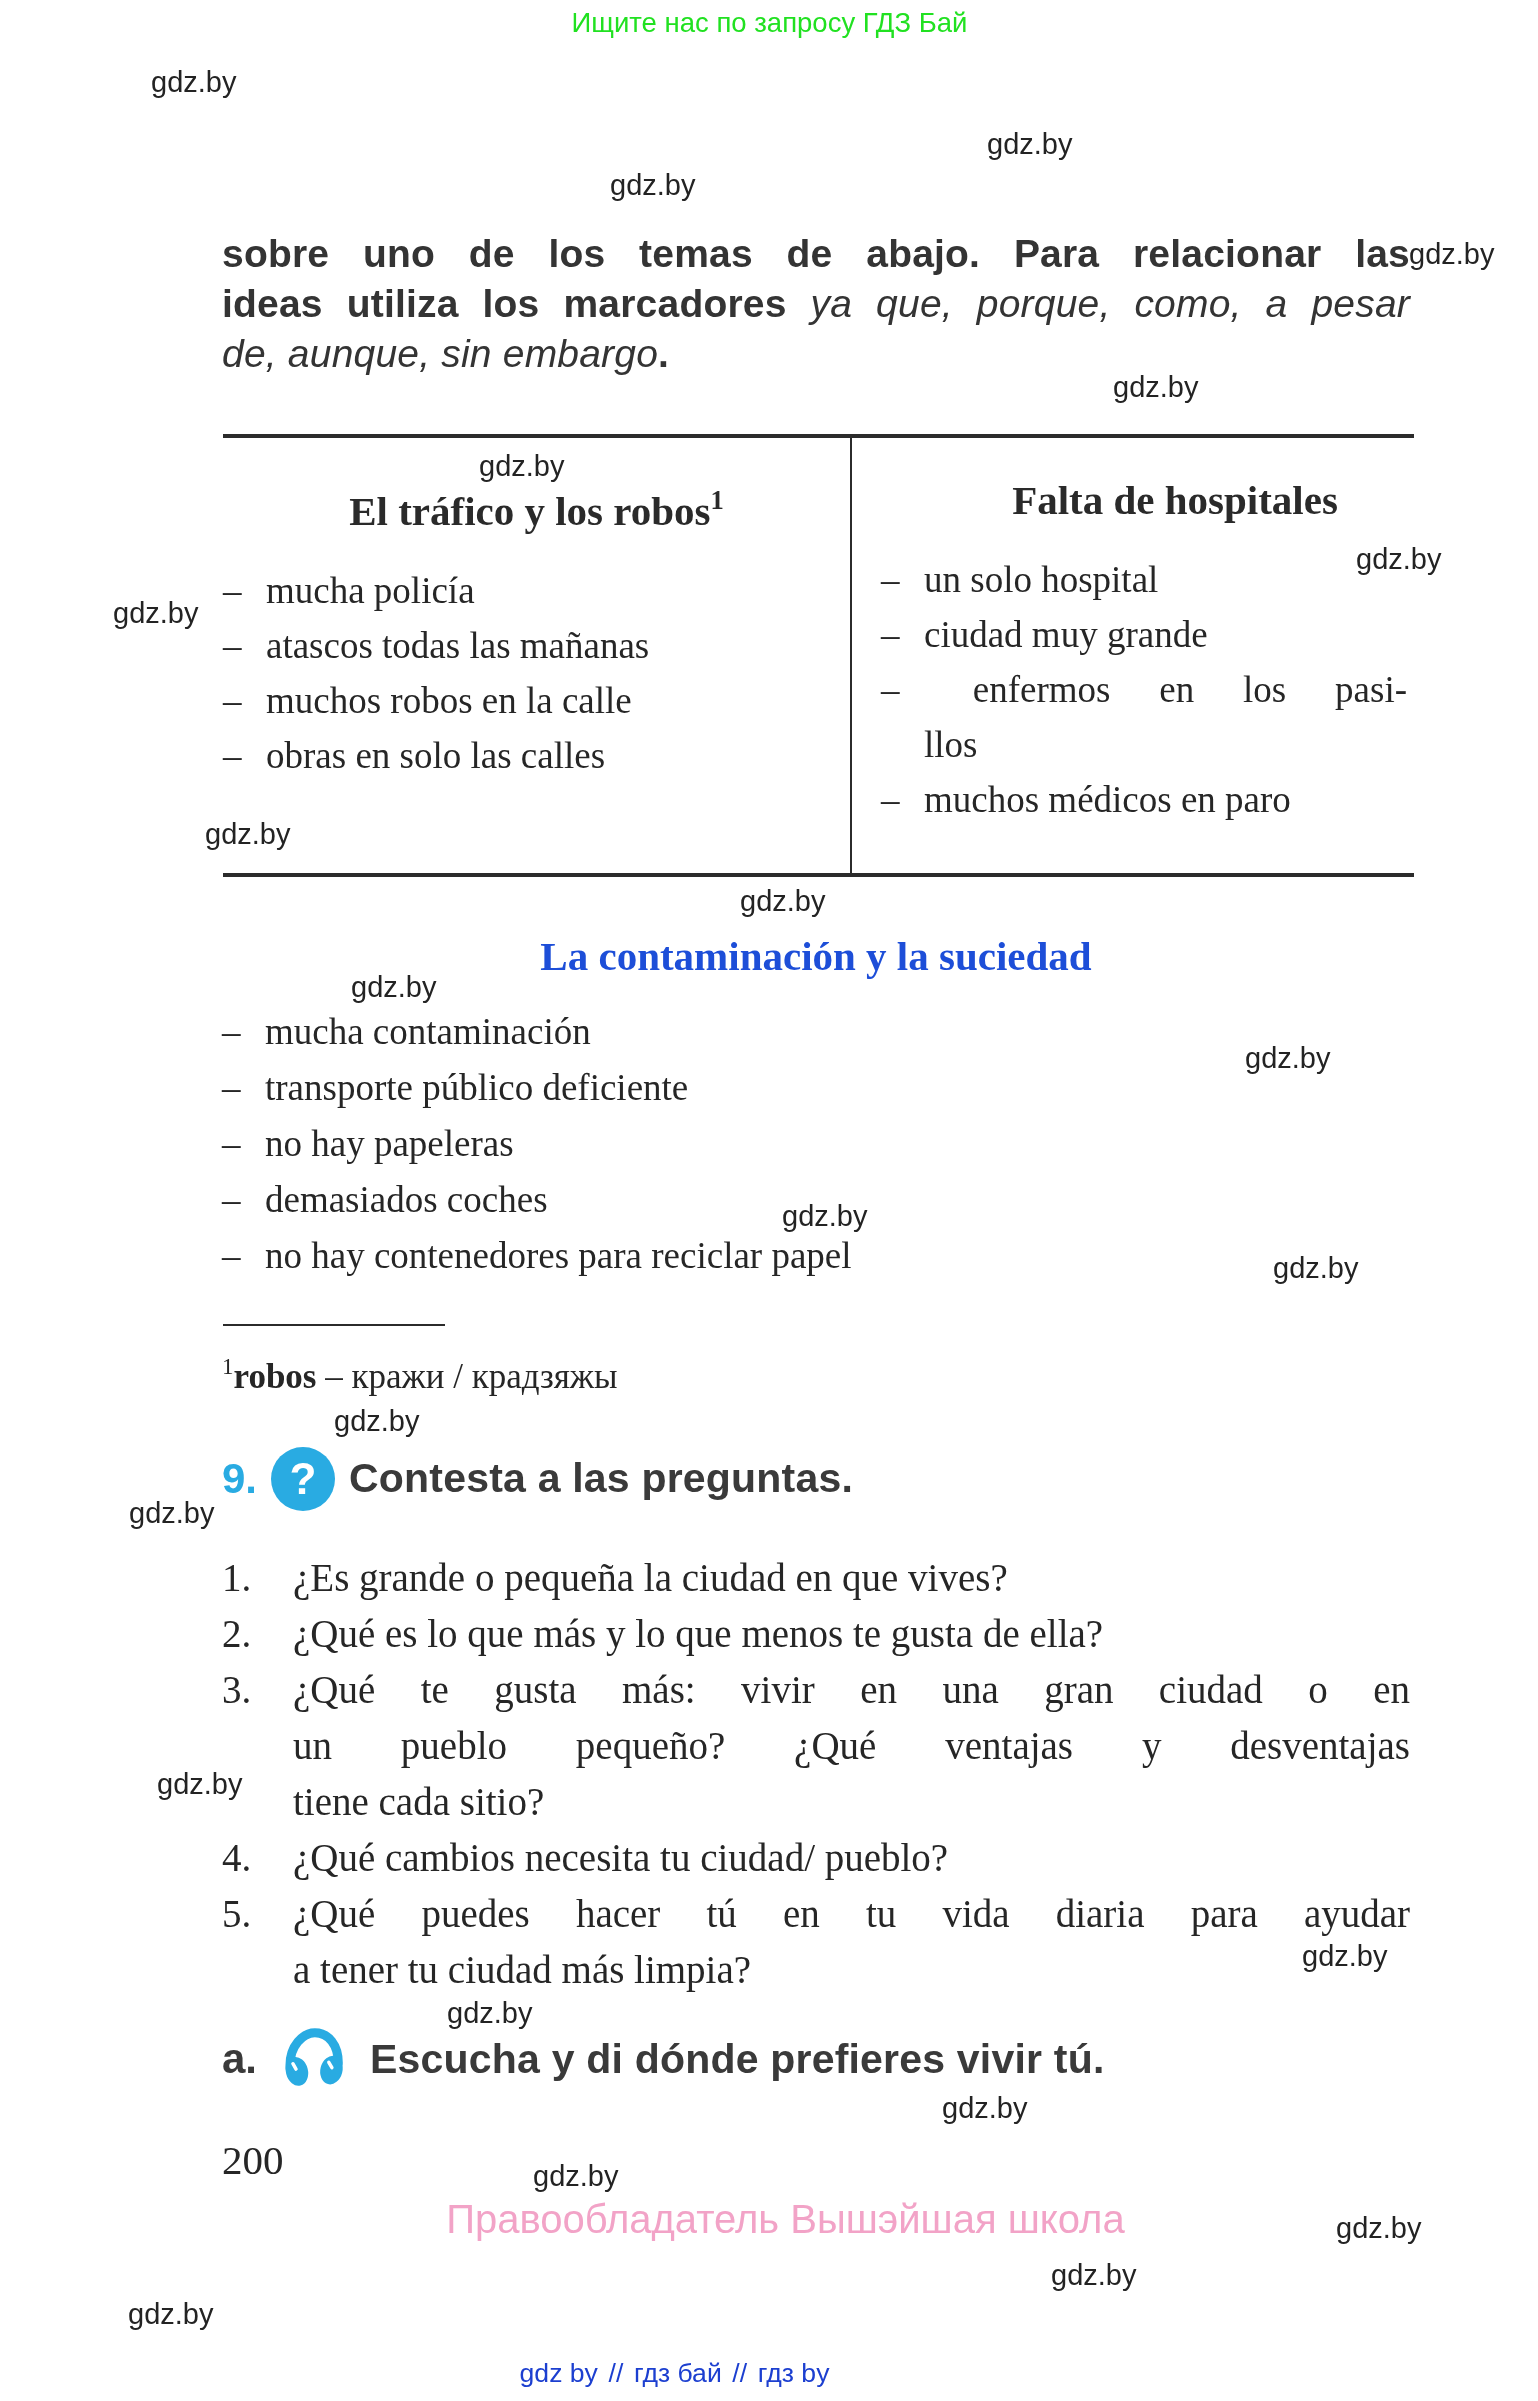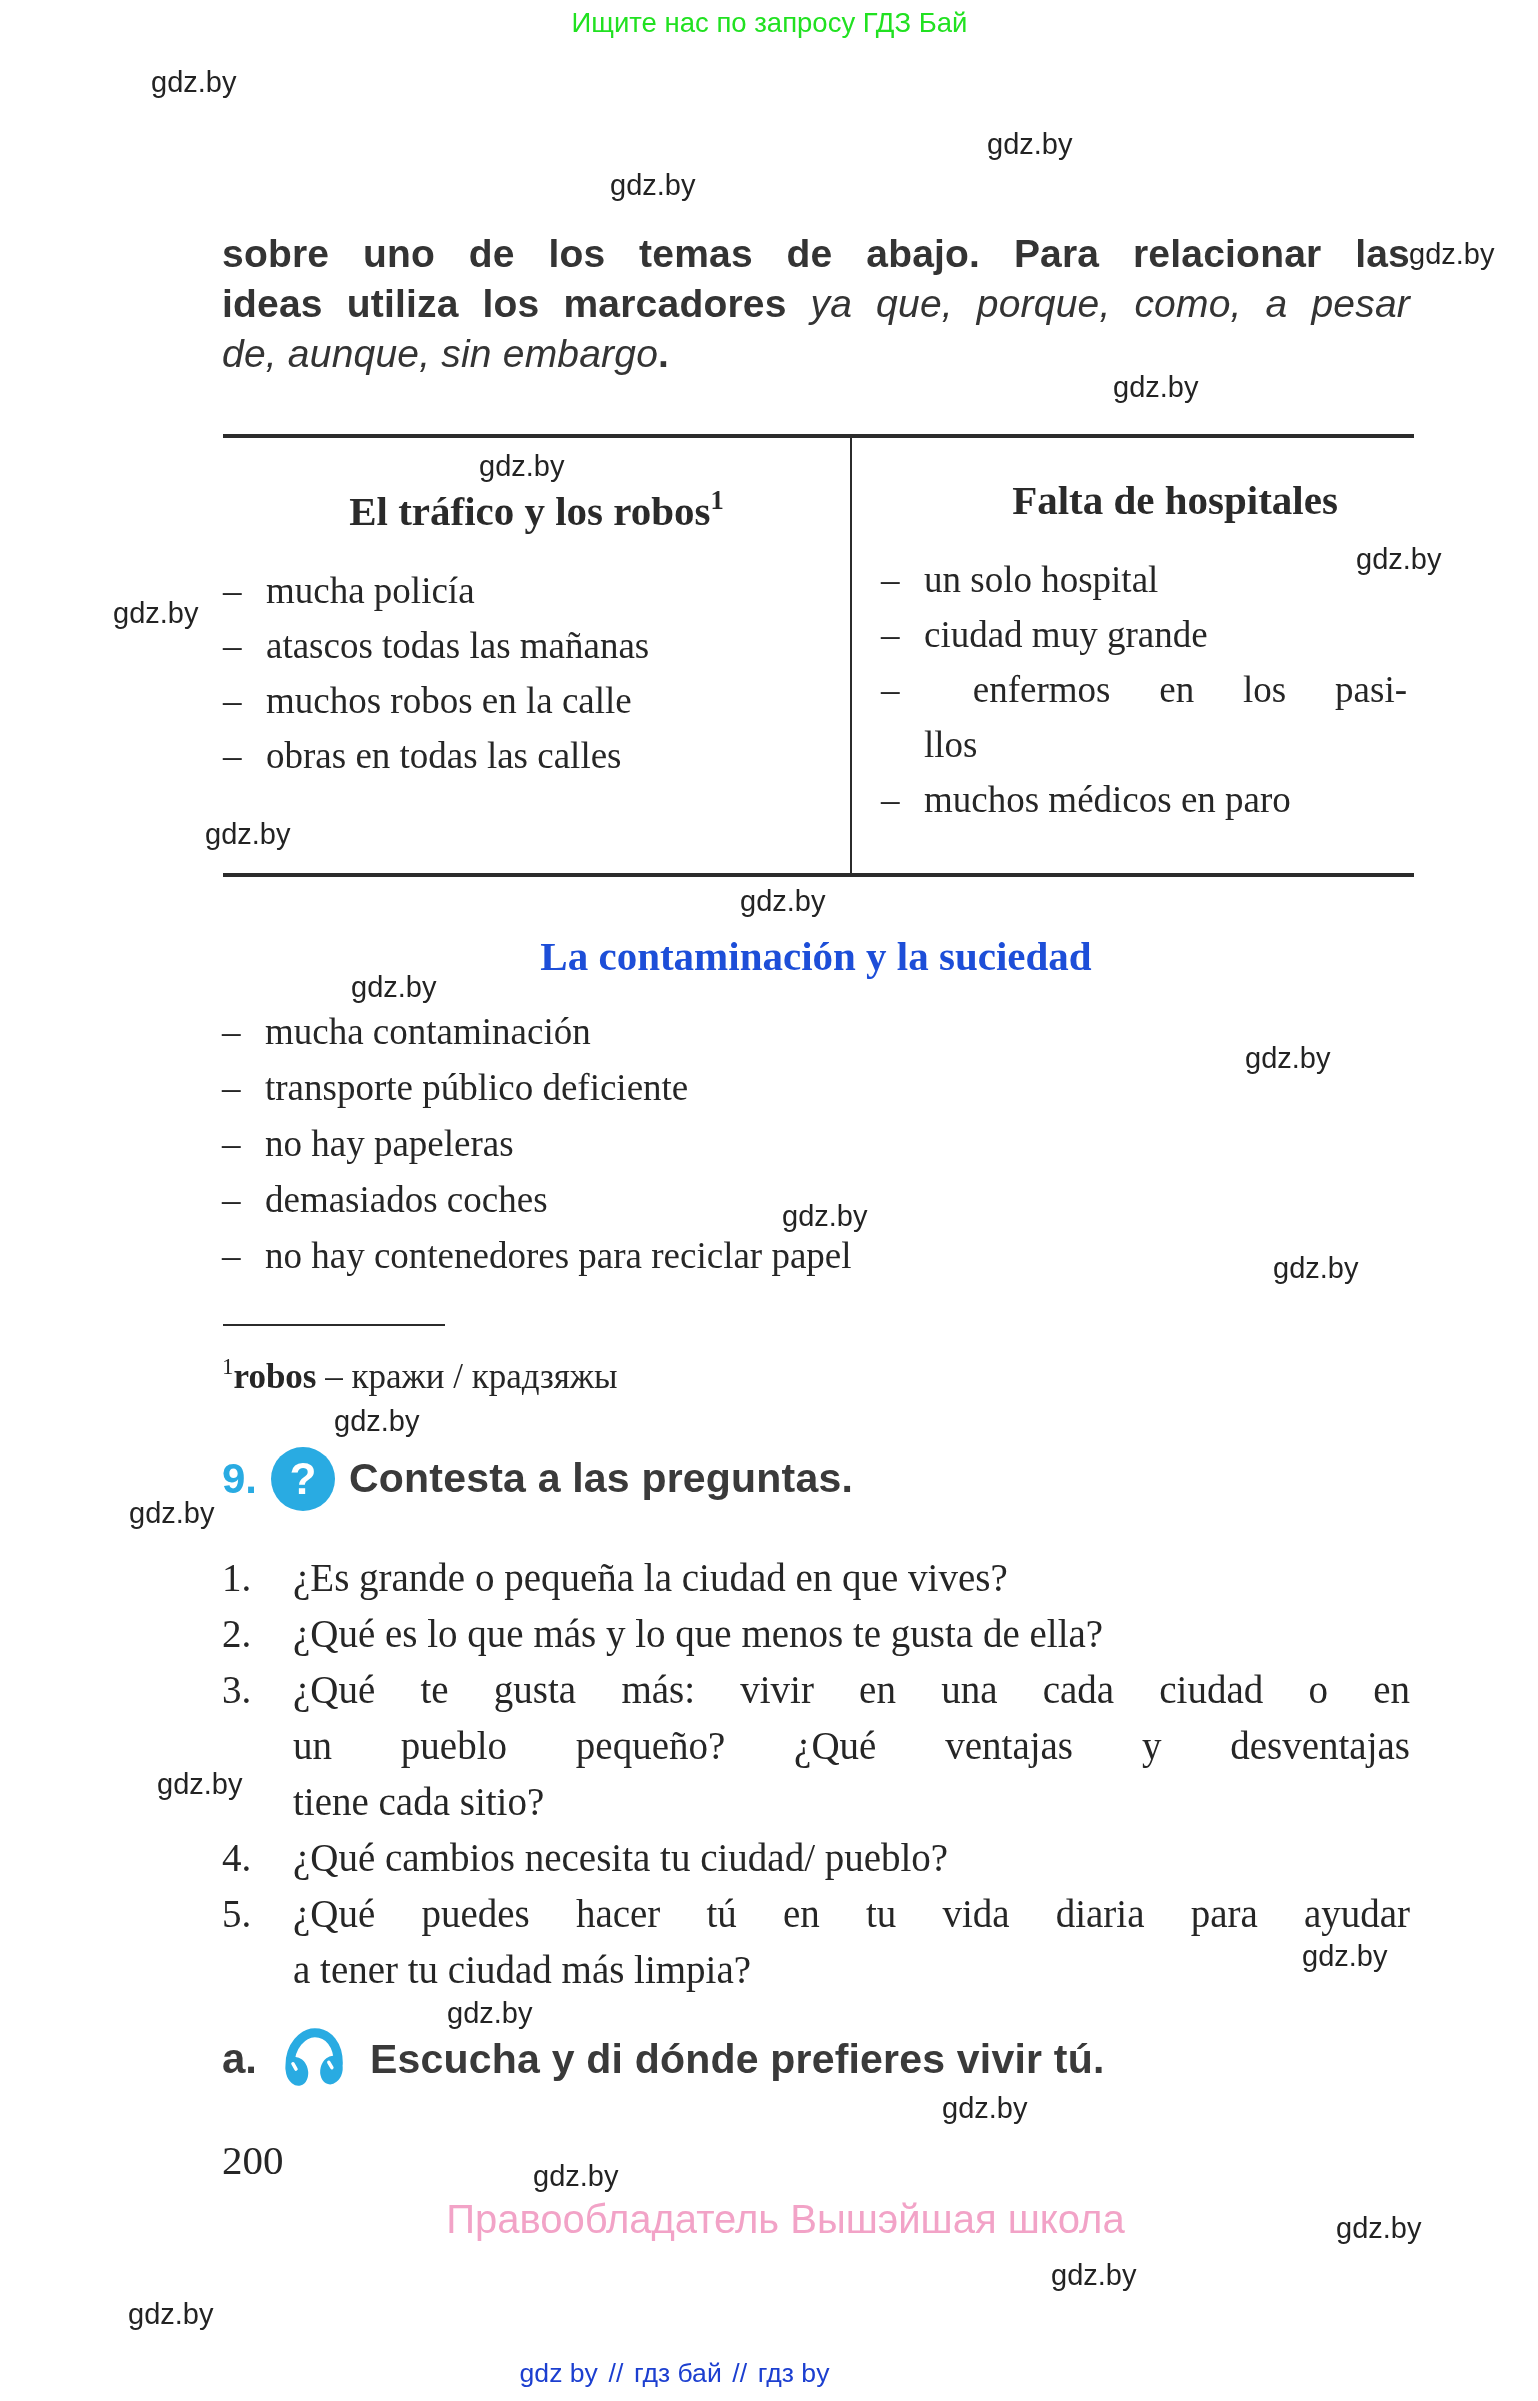--- a/index.html
+++ b/index.html
@@ -219,21 +219,21 @@
     <div class="iline"><span class="bi">de, aunque, sin embargo</span><span class="b">.</span></div>
   </div>
 
   <div class="topics-table">
     <div class="cell left">
       <div class="cell-title"><span>El tráfico y los robos</span><sup>1</sup></div>
       <div class="items">
         <div class="item"><span class="dash">–</span><span>mucha policía</span></div>
         <div class="item"><span class="dash">–</span><span>atascos todas las mañanas</span></div>
         <div class="item"><span class="dash">–</span><span>muchos robos en la calle</span></div>
-        <div class="item"><span class="dash">–</span><span>obras en todas las calles</span></div>
+        <div class="item"><span class="dash">–</span><span>obras en solo las calles</span></div>
       </div>
     </div>
     <div class="cell right">
       <div class="cell-title">Falta de hospitales</div>
       <div class="items">
         <div class="item"><span class="dash">–</span><span>un solo hospital</span></div>
         <div class="item"><span class="dash">–</span><span>ciudad muy grande</span></div>
         <div class="item fill"><span class="dash">–</span> <span>enfermos en los pasi-</span></div>
         <div class="item cont">llos</div>
         <div class="item"><span class="dash">–</span><span>muchos médicos en paro</span></div>
@@ -272,21 +272,21 @@
     </div>
     <div class="q-row">
       <div class="q-num">2.</div>
       <div class="q-lines">
           <div class="q-line">¿Qué es lo que más y lo que menos te gusta de ella?</div>
         </div>
     </div>
     <div class="q-row">
       <div class="q-num">3.</div>
       <div class="q-lines">
-        <div class="q-line jl">¿Qué te gusta más: vivir en una cada ciudad o en</div>
+        <div class="q-line jl">¿Qué te gusta más: vivir en una gran ciudad o en</div>
         <div class="q-line jl">un pueblo pequeño? ¿Qué ventajas y desventajas</div>
         <div class="q-line">tiene cada sitio?</div>
       </div>
     </div>
     <div class="q-row">
       <div class="q-num">4.</div>
       <div class="q-lines">
           <div class="q-line">¿Qué cambios necesita tu ciudad/ pueblo?</div>
         </div>
     </div>

